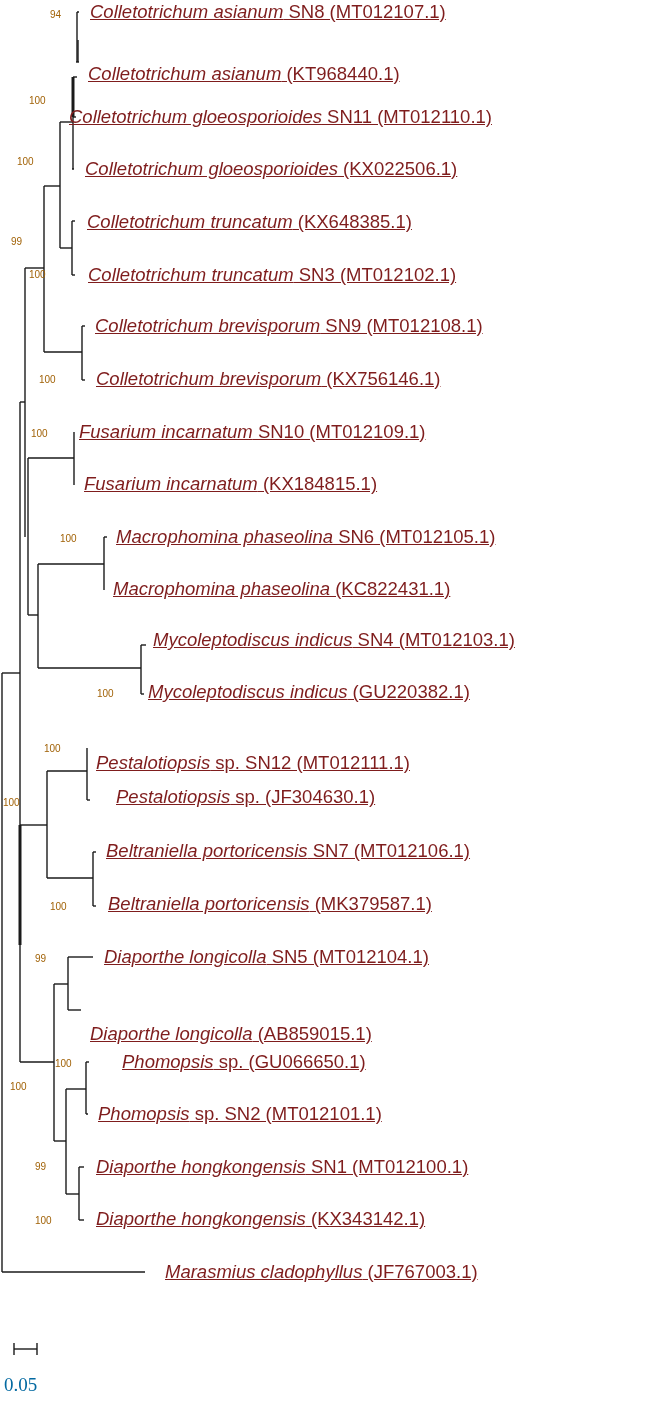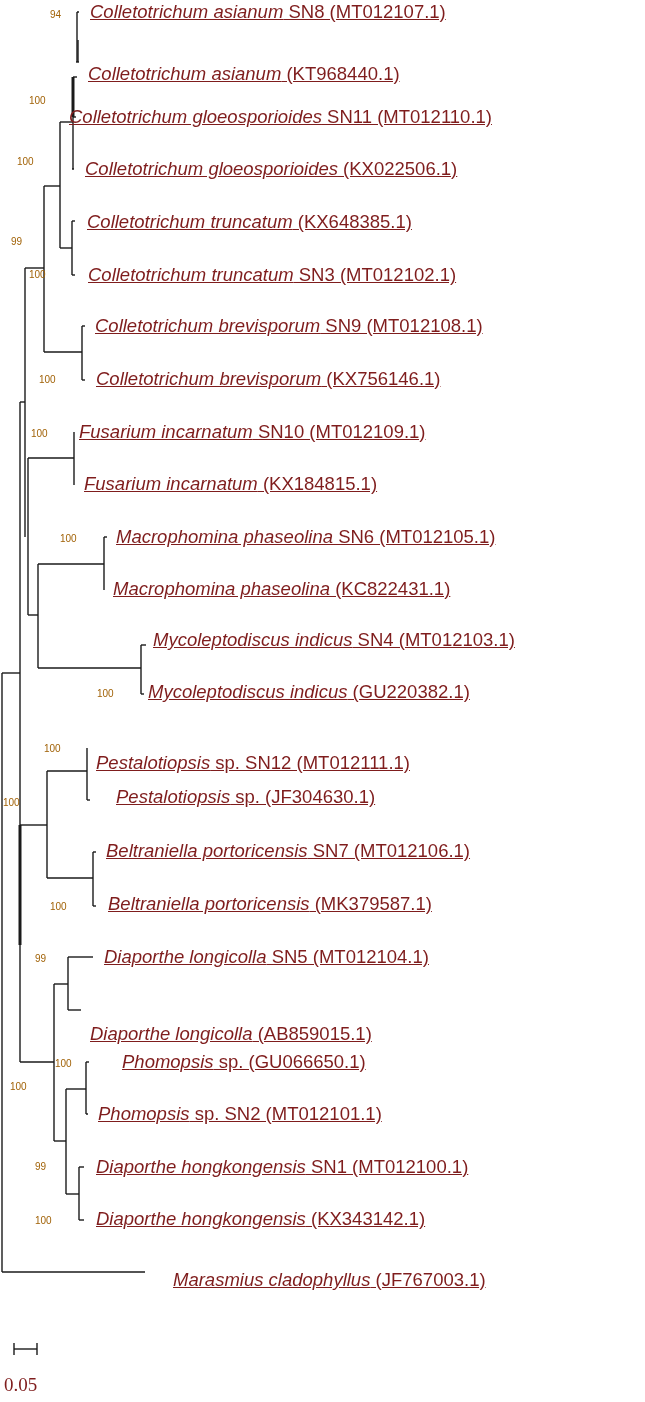--- a/index.html
+++ b/index.html
@@ -3,21 +3,21 @@
 <meta charset="utf-8">
 <style>
   html, body { margin:0; padding:0; background:#ffffff; }
   body { width:645px; height:1402px; position:relative; overflow:hidden; font-family:"Liberation Sans", sans-serif; color:#1a1a1a; }
   #tree { position:absolute; left:0; top:0; width:645px; height:1402px; }
   #tree line { stroke:#1a1a1a; stroke-width:1.4; }
   #tree line.thick { stroke-width:3; }
   .leaf { position:absolute; white-space:nowrap; font-size:18.5px; line-height:22px; color:#7f1d1d;text-decoration:underline; }
   .leaf .sp { font-style:italic; }
   .bs { position:absolute; font-size:10px; line-height:14px; color:#a16207; font-family:"Liberation Sans", sans-serif; }
-  .scale-label { position:absolute; left:4px; top:1374px; font-size:19px; font-family:"Liberation Serif", serif; color:#7f1d1d; }
+  .scale-label { position:absolute; left:4px; top:1374px; font-size:19px; font-family:"Liberation Serif", serif; color:#0369a1; }
 </style>
 </head>
 <body>
 
 <svg id="tree" viewBox="0 0 645 1402" xmlns="http://www.w3.org/2000/svg">
 
   <line x1="77" y1="12" x2="79" y2="12"></line>
   <line x1="77" y1="12" x2="77" y2="62"></line>
   <line x1="76" y1="62" x2="79" y2="62"></line>
   <line x1="78" y1="40" x2="78" y2="62"></line>
@@ -120,21 +120,21 @@
 <div class="leaf" style="left:96px;top:734px;margin-top:18px;"><span class="sp">Pestalotiopsis</span><span> sp. SN12 (MT012111.1)</span></div>
 <div class="leaf" style="left:100px;top:786px;margin-left:16px;"><span class="sp">Pestalotiopsis</span><span> sp. (JF304630.1)</span></div>
 <div class="leaf" style="left:106px;top:840px;"><span class="sp">Beltraniella portoricensis</span><span> SN7 (MT012106.1)</span></div>
 <div class="leaf" style="left:108px;top:893px;text-align:right;"><span class="sp">Beltraniella portoricensis</span><span>  (MK379587.1)</span></div>
 <div class="leaf" style="left:104px;top:946px;"><span class="sp">Diaporthe longicolla</span><span> SN5 (MT012104.1)</span></div>
 <div class="leaf" style="left:90px;top:999px;margin-top:24px;"><span class="sp">Diaporthe longicolla</span><span> (AB859015.1)</span></div>
 <div class="leaf" style="left:98px;top:1051px;margin-left:24px;"><span class="sp">Phomopsis</span><span> sp. (GU066650.1)</span></div>
 <div class="leaf" style="left:98px;top:1103px;"><span class="sp">Phomopsis</span><span> sp. SN2 (MT012101.1)</span></div>
 <div class="leaf" style="left:96px;top:1156px;text-align:right;"><span class="sp">Diaporthe hongkongensis</span><span> SN1 (MT012100.1)</span></div>
 <div class="leaf" style="left:96px;top:1208px;"><span class="sp">Diaporthe hongkongensis</span><span> (KX343142.1)</span></div>
-<div class="leaf" style="left:173px;top:1261px;margin-top:8px;"><span class="sp">Marasmius cladophyllus</span><span> (JF767003.1)</span></div>
+<div class="leaf" style="left:165px;top:1261px;"><span class="sp">Marasmius cladophyllus</span><span> (JF767003.1)</span></div>
 
 <div class="bs" style="left:50px;top:8px;">94</div>
 <div class="bs" style="left:29px;top:94px;">100</div>
 <div class="bs" style="left:17px;top:155px;">100</div>
 <div class="bs" style="left:11px;top:235px;">99</div>
 <div class="bs" style="left:29px;top:268px;">100</div>
 <div class="bs" style="left:39px;top:373px;">100</div>
 <div class="bs" style="left:31px;top:427px;">100</div>
 <div class="bs" style="left:60px;top:532px;">100</div>
 <div class="bs" style="left:97px;top:687px;">100</div>

